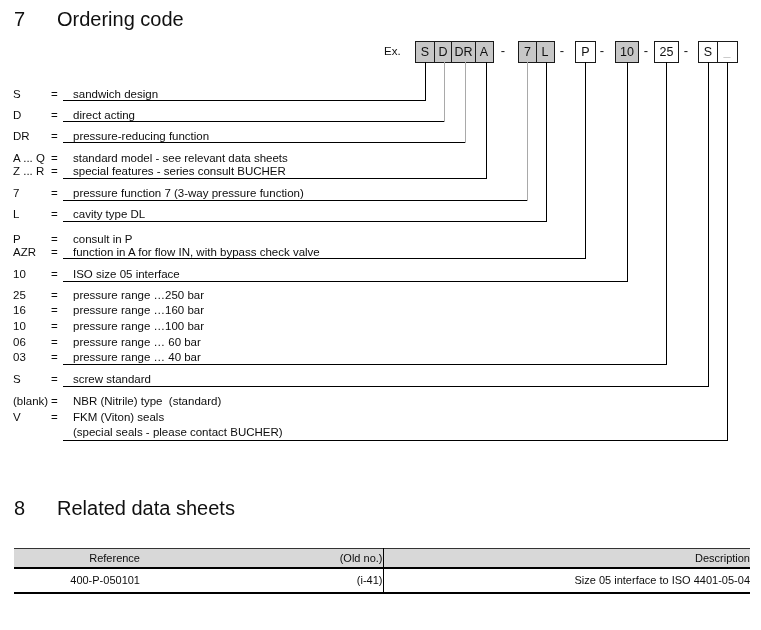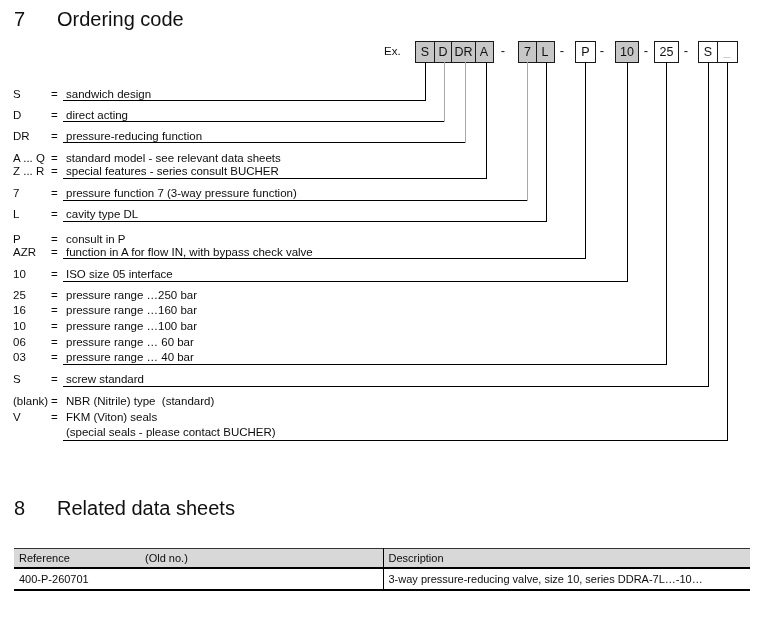--- a/index.html
+++ b/index.html
@@ -26,25 +26,25 @@
 
   .dash{position:absolute;top:43px;width:12px;text-align:center;font-size:13px;color:#111;}
 
   .vline{position:absolute;width:1px;background:#000;}
   .vline.gray{background:#a9a9a9;}
   .ul{position:absolute;left:63px;height:1px;background:#000;}
 
   .crow{position:absolute;left:0;width:761px;font-size:11.5px;line-height:13px;white-space:nowrap;color:#0d0d0d;}
   .crow .c{position:absolute;left:13px;top:0;}
   .crow .e{position:absolute;left:51px;top:0;}
-  .crow .d{position:absolute;left:66px;top:0;white-space:pre;}
+  .crow .d{position:absolute;left:73px;top:0;white-space:pre;}
 
   .ds-table{position:absolute;left:14px;top:548px;width:736px;border-collapse:collapse;table-layout:fixed;
     font-size:11px;color:#0d0d0d;border-top:1px solid #333;border-bottom:2px solid #000;}
-  .ds-table th,.ds-table td{font-weight:normal;text-align:left;padding:0 0 0 5px;vertical-align:middle;
+  .ds-table th,.ds-table td{font-weight:normal;text-align:right;padding:0 0 0 5px;vertical-align:middle;
     overflow:hidden;white-space:nowrap;}
   .ds-table thead tr{height:19px;background:#d8d8d8;}
   .ds-table thead tr{border-bottom:2px solid #000;}
   .ds-table tbody tr.r1{height:25px;border-bottom:1px solid #000;}
   .ds-table tbody tr.r2{height:22px;}
   .ds-table .col-desc{border-left:1px solid #000;}
 </style>
 </head>
 <body>
 
@@ -218,21 +218,21 @@
         <col style="width:367px;">
       </colgroup>
     <thead>
       <tr>
         <th>Reference</th>
         <th>(Old no.)</th>
         <th class="col-desc">Description</th>
       </tr>
     </thead>
     <tbody>
-      <tr class="r2">
-        <td>400-P-260701</td>
-        <td></td>
-        <td class="col-desc">3-way pressure-reducing valve, size 10, series DDRA-7L…-10…</td>
+      <tr class="r1">
+        <td>400-P-050101</td>
+        <td>(i-41)</td>
+        <td class="col-desc">Size 05 interface to ISO 4401-05-04</td>
       </tr>
     </tbody>
   </table>
 
 </div>
 
 </body></html>

